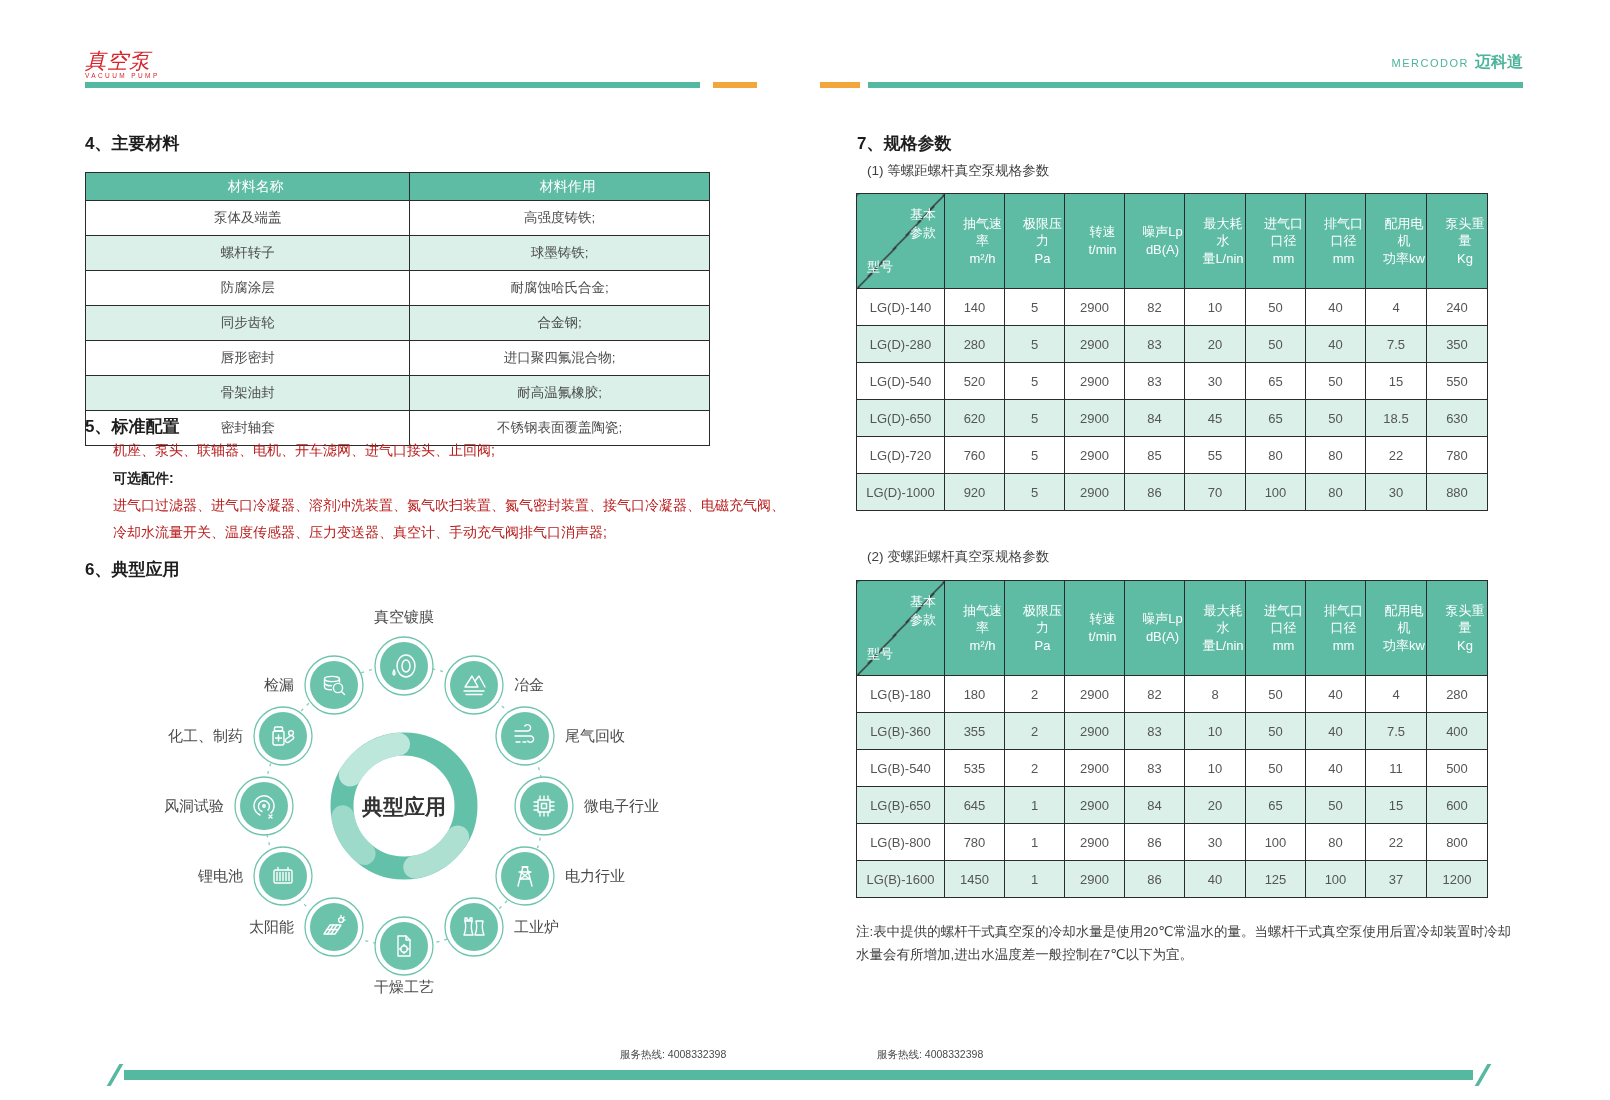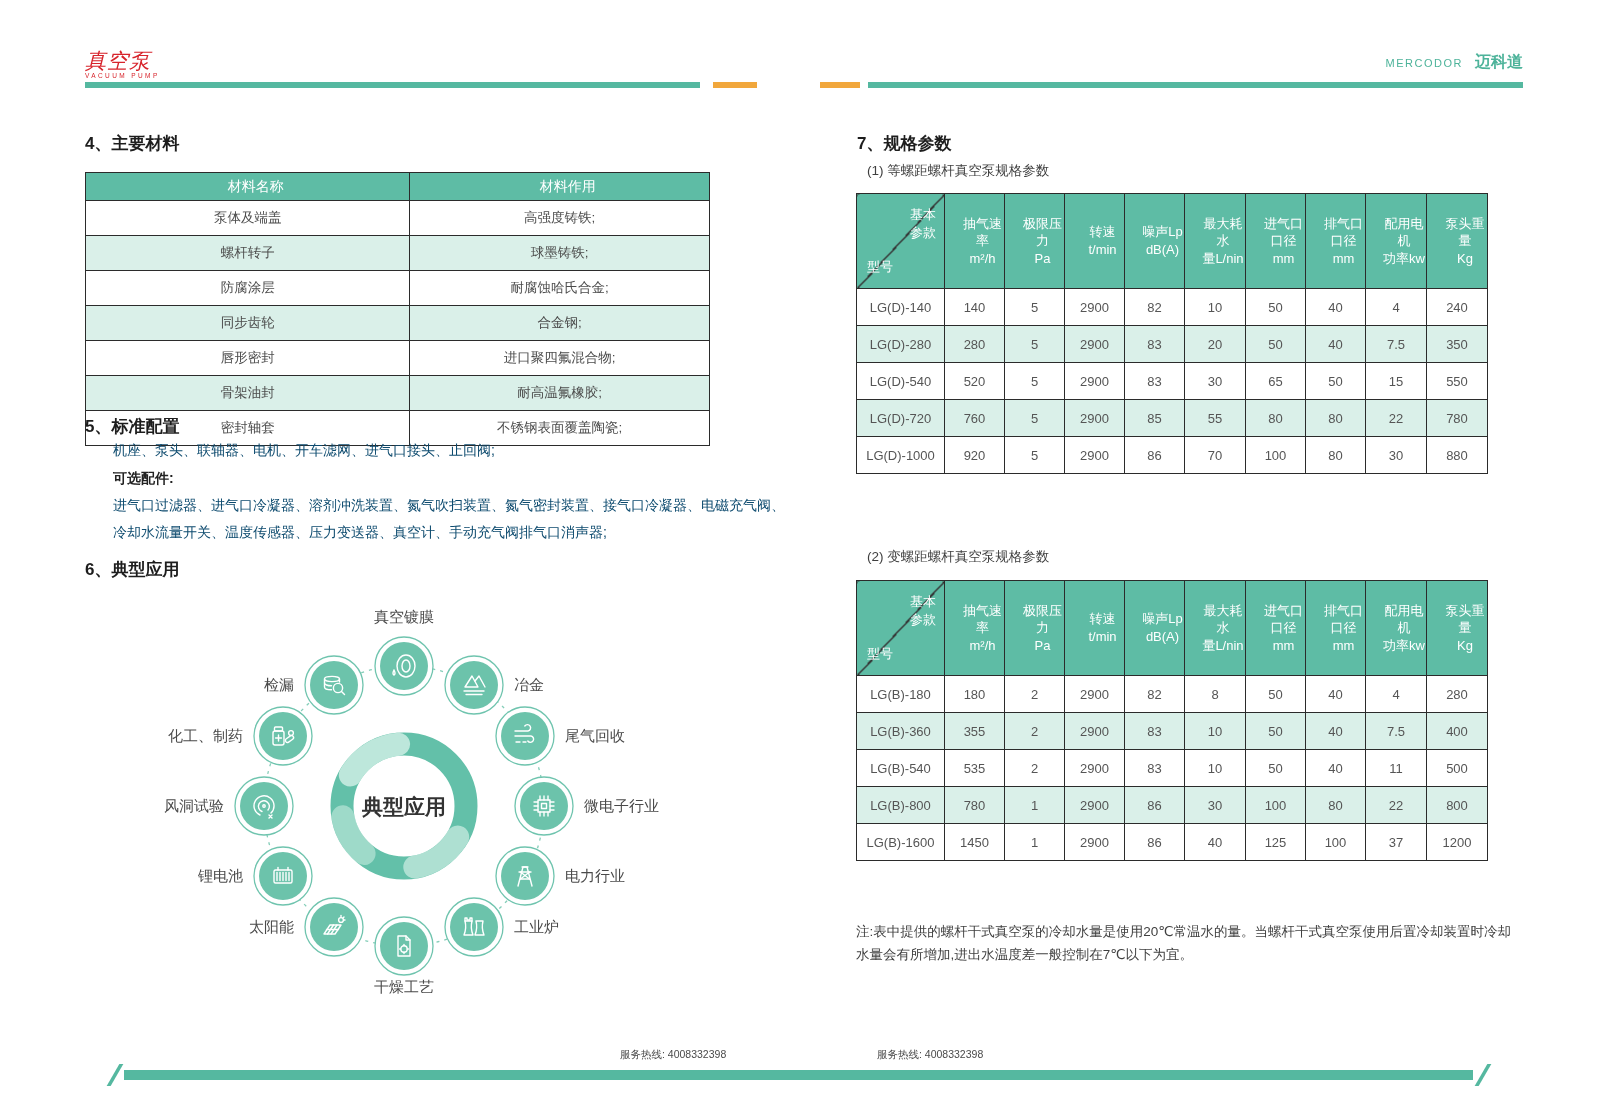--- a/index.html
+++ b/index.html
@@ -10,25 +10,25 @@
   #page-right { left:805px; }
 
   
   .logo { position:absolute; left:85px; top:50px; }
   .logo-cn { color:#D7232B; font-weight:normal; font-style:italic; font-size:21px; letter-spacing:1px; display:block; line-height:22px;}
   .logo-en { color:#D7232B; font-size:6.5px; letter-spacing:2.4px; display:block; }
   .rule { position:absolute; height:6px; background:#55B8A0; top:82px; }
   .rule-orange { position:absolute; height:6px; background:#F1A73C; top:82px; }
   .brand { position:absolute; right:87px; top:52px; color:#4DB39A; white-space:nowrap; }
   .brand-en { font-size:11px; letter-spacing:1.5px; font-weight:500; }
-  .brand-cn { font-size:16px; font-weight:bold; margin-left:12px; }
+  .brand-cn { font-size:16px; font-weight:bold; margin-left:6px; }
 
   .sec-title { position:absolute; font-size:17px; font-weight:bold; color:#1d1d1d; }
   .caption { position:absolute; font-size:13.5px; color:#3f3f3f; }
-  .body-text { position:absolute; font-size:14px; color:#0c4a6e; white-space:nowrap; }
+  .body-text { position:absolute; font-size:14px; color:#b91c1c; white-space:nowrap; }
   .bold { font-weight:bold; color:#222; }
 
   
   table { border-collapse:collapse; table-layout:fixed; }
   th, td { border:1px solid #2b2b2b; text-align:center; vertical-align:middle; }
   th { background:#5EBCA5; color:#ffffff; font-weight:normal; font-size:13px; line-height:1.35; white-space:pre-line;padding-left:16px; }
   td { font-size:13px; color:#555555; }
   tbody tr { height:37px; background:#ffffff; }
   tbody tr:nth-child(even) { background:#DAF0E9; }
 
@@ -408,20 +408,32 @@
           <td>5</td>
           <td>2900</td>
           <td>83</td>
           <td>30</td>
           <td>65</td>
           <td>50</td>
           <td>15</td>
           <td>550</td>
         </tr>
 
+        <tr>
+          <td>LG(D)-650</td>
+          <td>620</td>
+          <td>5</td>
+          <td>2900</td>
+          <td>84</td>
+          <td>45</td>
+          <td>65</td>
+          <td>50</td>
+          <td>18.5</td>
+          <td>630</td>
+        </tr>
 
         <tr>
           <td>LG(D)-720</td>
           <td>760</td>
           <td>5</td>
           <td>2900</td>
           <td>85</td>
           <td>55</td>
           <td>80</td>
           <td>80</td>
@@ -521,20 +533,32 @@
           <td>2</td>
           <td>2900</td>
           <td>83</td>
           <td>10</td>
           <td>50</td>
           <td>40</td>
           <td>11</td>
           <td>500</td>
         </tr>
 
+        <tr>
+          <td>LG(B)-650</td>
+          <td>645</td>
+          <td>1</td>
+          <td>2900</td>
+          <td>84</td>
+          <td>20</td>
+          <td>65</td>
+          <td>50</td>
+          <td>15</td>
+          <td>600</td>
+        </tr>
 
         <tr>
           <td>LG(B)-800</td>
           <td>780</td>
           <td>1</td>
           <td>2900</td>
           <td>86</td>
           <td>30</td>
           <td>100</td>
           <td>80</td>

